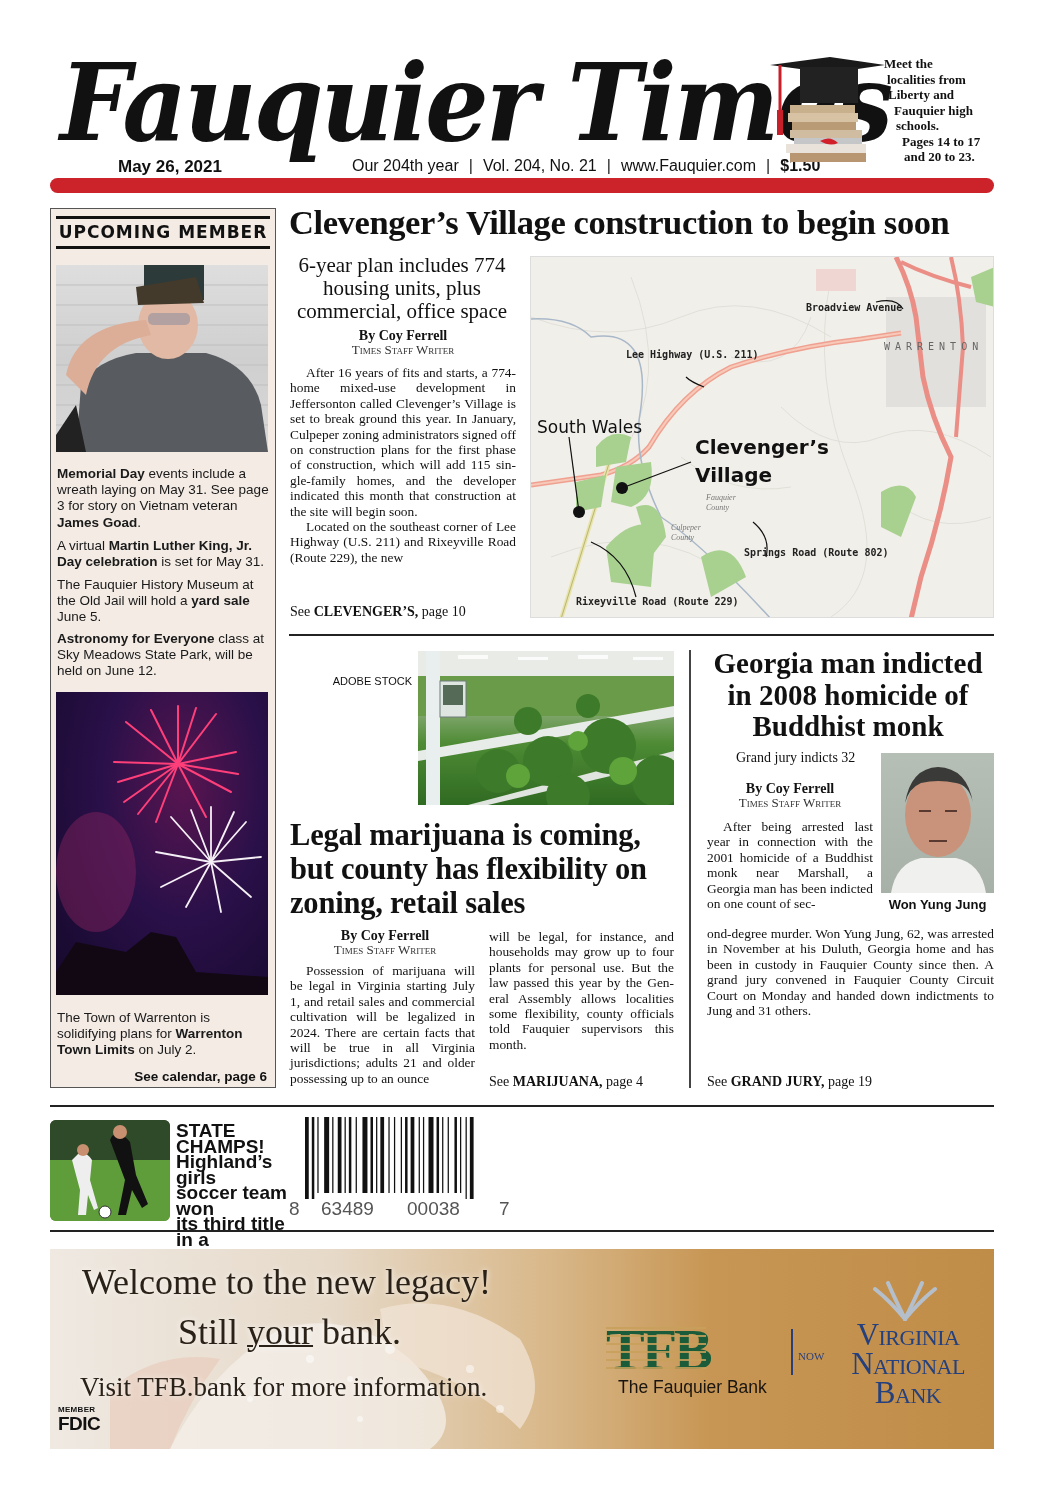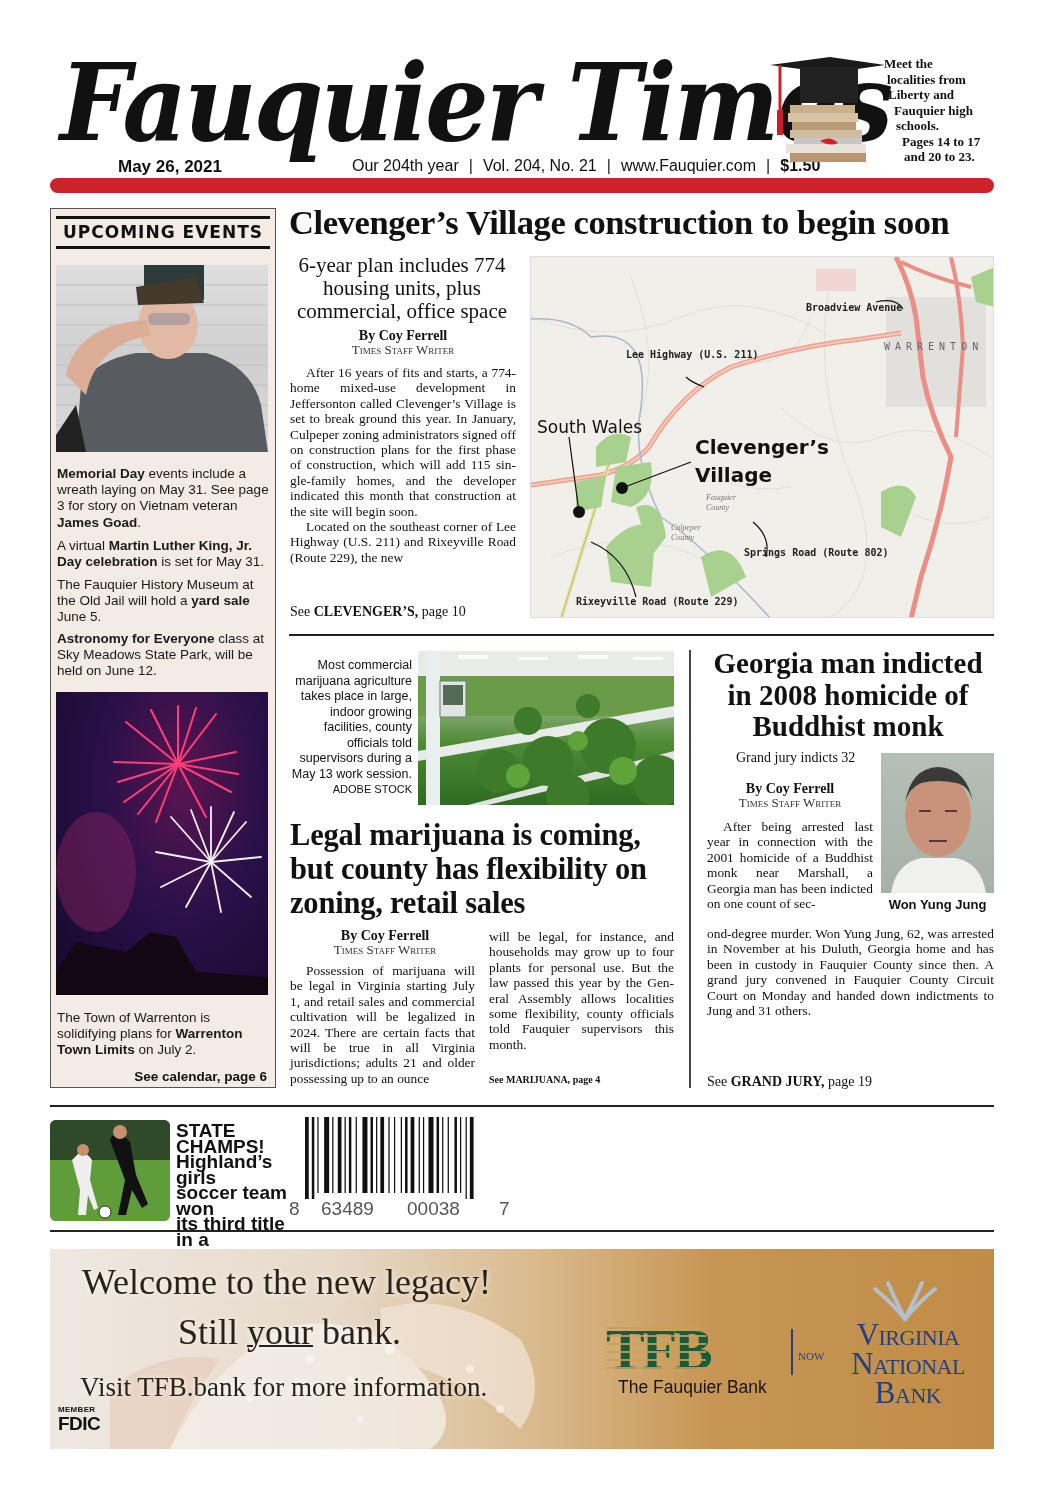--- a/index.html
+++ b/index.html
@@ -49,21 +49,21 @@
   #vrule-1 { left: 689px; top: 650px; width: 1.5px; height: 438px; background: #444; }
 
   
   #mj-caption { left: 286px; top: 658px; width: 126px; text-align: right; font-family: "Liberation Sans", sans-serif; font-size: 12.5px; line-height: 15.5px; }
   #mj-credit { font-size: 11px; }
   #mj-photo { left: 418px; top: 651px; width: 256px; height: 154px; overflow: hidden; background: linear-gradient(180deg,#cfd7d0 0%, #9cb58c 30%, #4e8b34 60%, #2f6a22 100%); }
   #mj-headline { left: 290px; top: 818px; width: 390px; font-weight: bold; font-size: 30.5px; line-height: 34px; letter-spacing: -0.2px; }
   #mj-byline { left: 290px; top: 928px; width: 190px; }
   #mj-body-1 { left: 290px; top: 963px; width: 185px; }
   #mj-body-2 { left: 489px; top: 929px; width: 185px; }
-  #mj-jump { left: 489px; top: 1074px; font-size: 10px; font-weight: bold; }
+  #mj-jump { left: 489px; top: 1074px; font-size: 14px; }
 
   
   #ga-headline { left: 698px; top: 648px; width: 300px; text-align: center; font-weight: bold; font-size: 29px; line-height: 31.5px; }
   #ga-deck { left: 736px; top: 750px; font-size: 14px; text-align: right; }
   #ga-byline { left: 707px; top: 781px; width: 166px; }
   #ga-body-1 { left: 707px; top: 819px; width: 166px; }
   #ga-body-2 { left: 707px; top: 926px; width: 287px; }
   #ga-photo { left: 881px; top: 753px; width: 113px; height: 140px; background: linear-gradient(180deg,#b5bfb6 0%, #a7b1a8 100%); overflow: hidden; }
   #ga-photo-caption { left: 881px; top: 897px; width: 113px; text-align: center; font-family: "Liberation Sans", sans-serif; font-weight: bold; font-size: 13px; }
   #ga-jump { left: 707px; top: 1074px; font-size: 14px; }
@@ -133,21 +133,21 @@
   <div>Meet the</div>
   <div style="padding-left:3px">localities from</div>
   <div style="padding-left:4px">Liberty and</div>
   <div style="padding-left:10px">Fauquier high</div>
   <div style="padding-left:12px">schools.</div>
   <div style="padding-left:18px">Pages 14 to 17</div>
   <div style="padding-left:20px">and 20 to 23.</div>
 </div>
 
 <div id="events-box" class="abs"></div>
-<div id="events-header" class="abs">UPCOMING EVENTS</div>
+<div id="events-header" class="abs">UPCOMING MEMBER</div>
 <div id="veteran-photo" class="abs">
   <svg width="212" height="187" viewBox="0 0 212 187">
     <g stroke="#bfbfbf" stroke-width="1">
       <line x1="0" y1="20" x2="212" y2="20"></line>
         <line x1="0" y1="40" x2="212" y2="40"></line>
         <line x1="0" y1="60" x2="212" y2="60"></line>
       <line x1="0" y1="80" x2="212" y2="80"></line>
         <line x1="0" y1="100" x2="212" y2="100"></line>
         <line x1="0" y1="120" x2="212" y2="120"></line>
       <line x1="0" y1="140" x2="212" y2="140"></line>
@@ -287,21 +287,21 @@
   <span style="position:absolute;left:175px;top:236px;width:45px;font-style:italic;font-size:8px;color:#777;line-height:10px">Fauquier County</span>
   <span style="position:absolute;left:140px;top:266px;width:45px;font-style:italic;font-size:8px;color:#777;line-height:10px">Culpeper County</span>
   <span class="map-label" style="left:213px;top:290px">Springs Road (Route 802)</span>
   <span class="map-label" style="left:45px;top:339px">Rixeyville Road (Route 229)</span>
 </div>
 
 <div id="rule-1" class="abs hrule"></div>
 <div id="vrule-1" class="abs"></div>
 
 <div id="mj-caption" class="abs">
-  <span>Most commercial marijuana agriculture takes place in large, indoor growing facilities, county officials told supervisors during a May 13 work session.</span><br>
+  <br>
   <span id="mj-credit">ADOBE STOCK</span>
 </div>
 <div id="mj-photo" class="abs">
   <svg width="256" height="154" viewBox="0 0 256 154">
     <rect x="0" y="0" width="256" height="25" fill="#e9ece6"></rect>
     <g fill="#fff" opacity="0.8">
         <rect x="40" y="4" width="30" height="4"></rect>
         <rect x="100" y="6" width="30" height="3"></rect>
         <rect x="160" y="4" width="30" height="4"></rect>
         <rect x="215" y="6" width="30" height="3"></rect>

